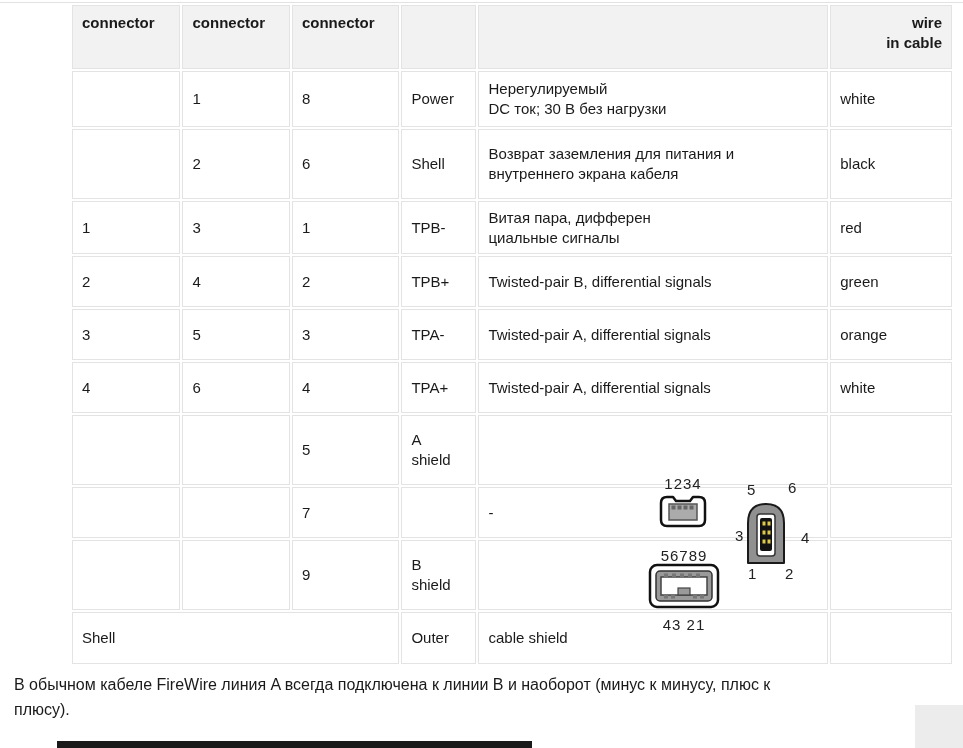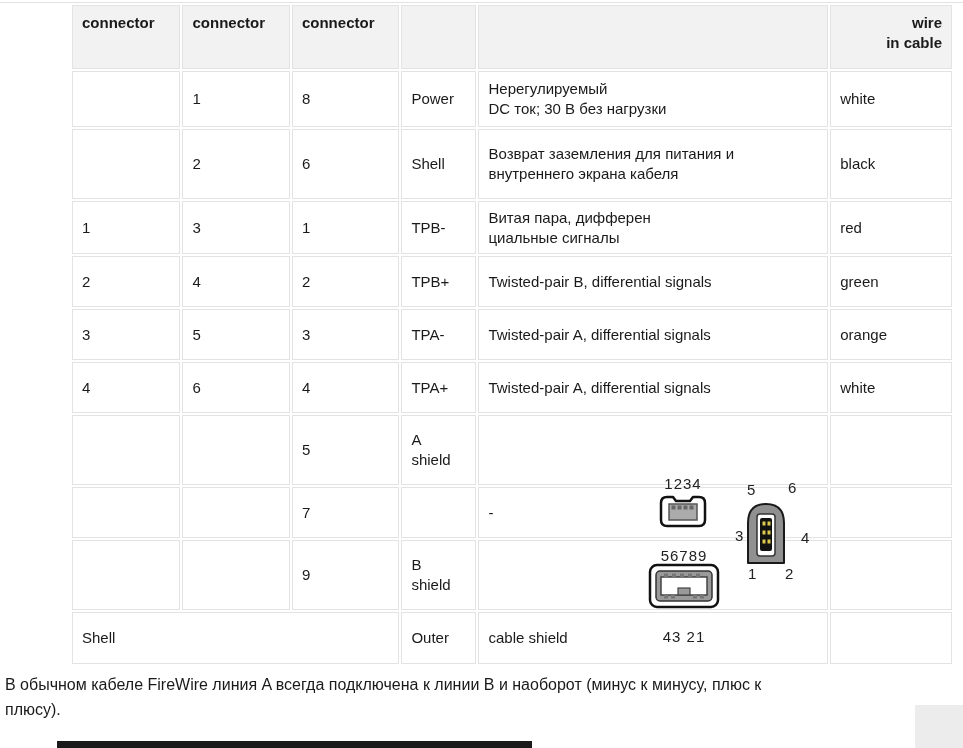--- a/index.html
+++ b/index.html
@@ -34,36 +34,36 @@
   .pinout tr:nth-child(4)  { height:53px; }
   .pinout tr:nth-child(5)  { height:51px; }
   .pinout tr:nth-child(6)  { height:51px; }
   .pinout tr:nth-child(7)  { height:51px; }
   .pinout tr:nth-child(8)  { height:70px; }
   .pinout tr:nth-child(9)  { height:51px; }
   .pinout tr:nth-child(10) { height:70px; }
   .pinout tr:nth-child(11) { height:52px;margin-top:8px; }
 
   .footer-note {
-    position:absolute; left:5px; top:672px; width:928px;
+    position:absolute; left:14px; top:672px; width:928px;
     font-size:16px; line-height:25px; white-space:pre-line;
   }
 
   .banner-edge { position:absolute; left:57px; top:741px; width:475px; height:7px; background:#1a1a1a; }
   .corner-box  { position:absolute; left:915px; top:705px; width:48px; height:43px; background:#ececec; }
 
   
   .diagrams { position:absolute; left:0; top:0; width:963px; height:748px; pointer-events:none; }
   .diagrams * { pointer-events:none; }
   .dg-label { font-size:15px; color:#222; line-height:15px; }
   .fw4 { position:absolute; left:650px; top:476px; width:66px; text-align:center; }
   .fw4 .dg-label { letter-spacing:1px; display:block; margin-bottom:1px; }
   .fw9 { position:absolute; left:644px; top:548px; width:80px; text-align:center; }
   .fw9 .dg-label { letter-spacing:1px; display:block; }
-  .fw9 .dg-label.bottom { margin-top:16px; }
+  .fw9 .dg-label.bottom { margin-top:4px; }
   .fw6 { position:absolute; left:733px; top:480px; width:92px; height:106px; }
   .fw6 .dg-label { position:absolute; }
   .fw6 .p5 { left:14px; top:2px; }
   .fw6 .p6 { left:55px; top:0px; }
   .fw6 .p3 { left:2px;  top:48px; }
   .fw6 .p4 { left:68px; top:50px; }
   .fw6 .p1 { left:15px; top:86px; }
   .fw6 .p2 { left:52px; top:86px; }
   .fw6 svg { position:absolute; left:13px; top:21px; }
 </style>

